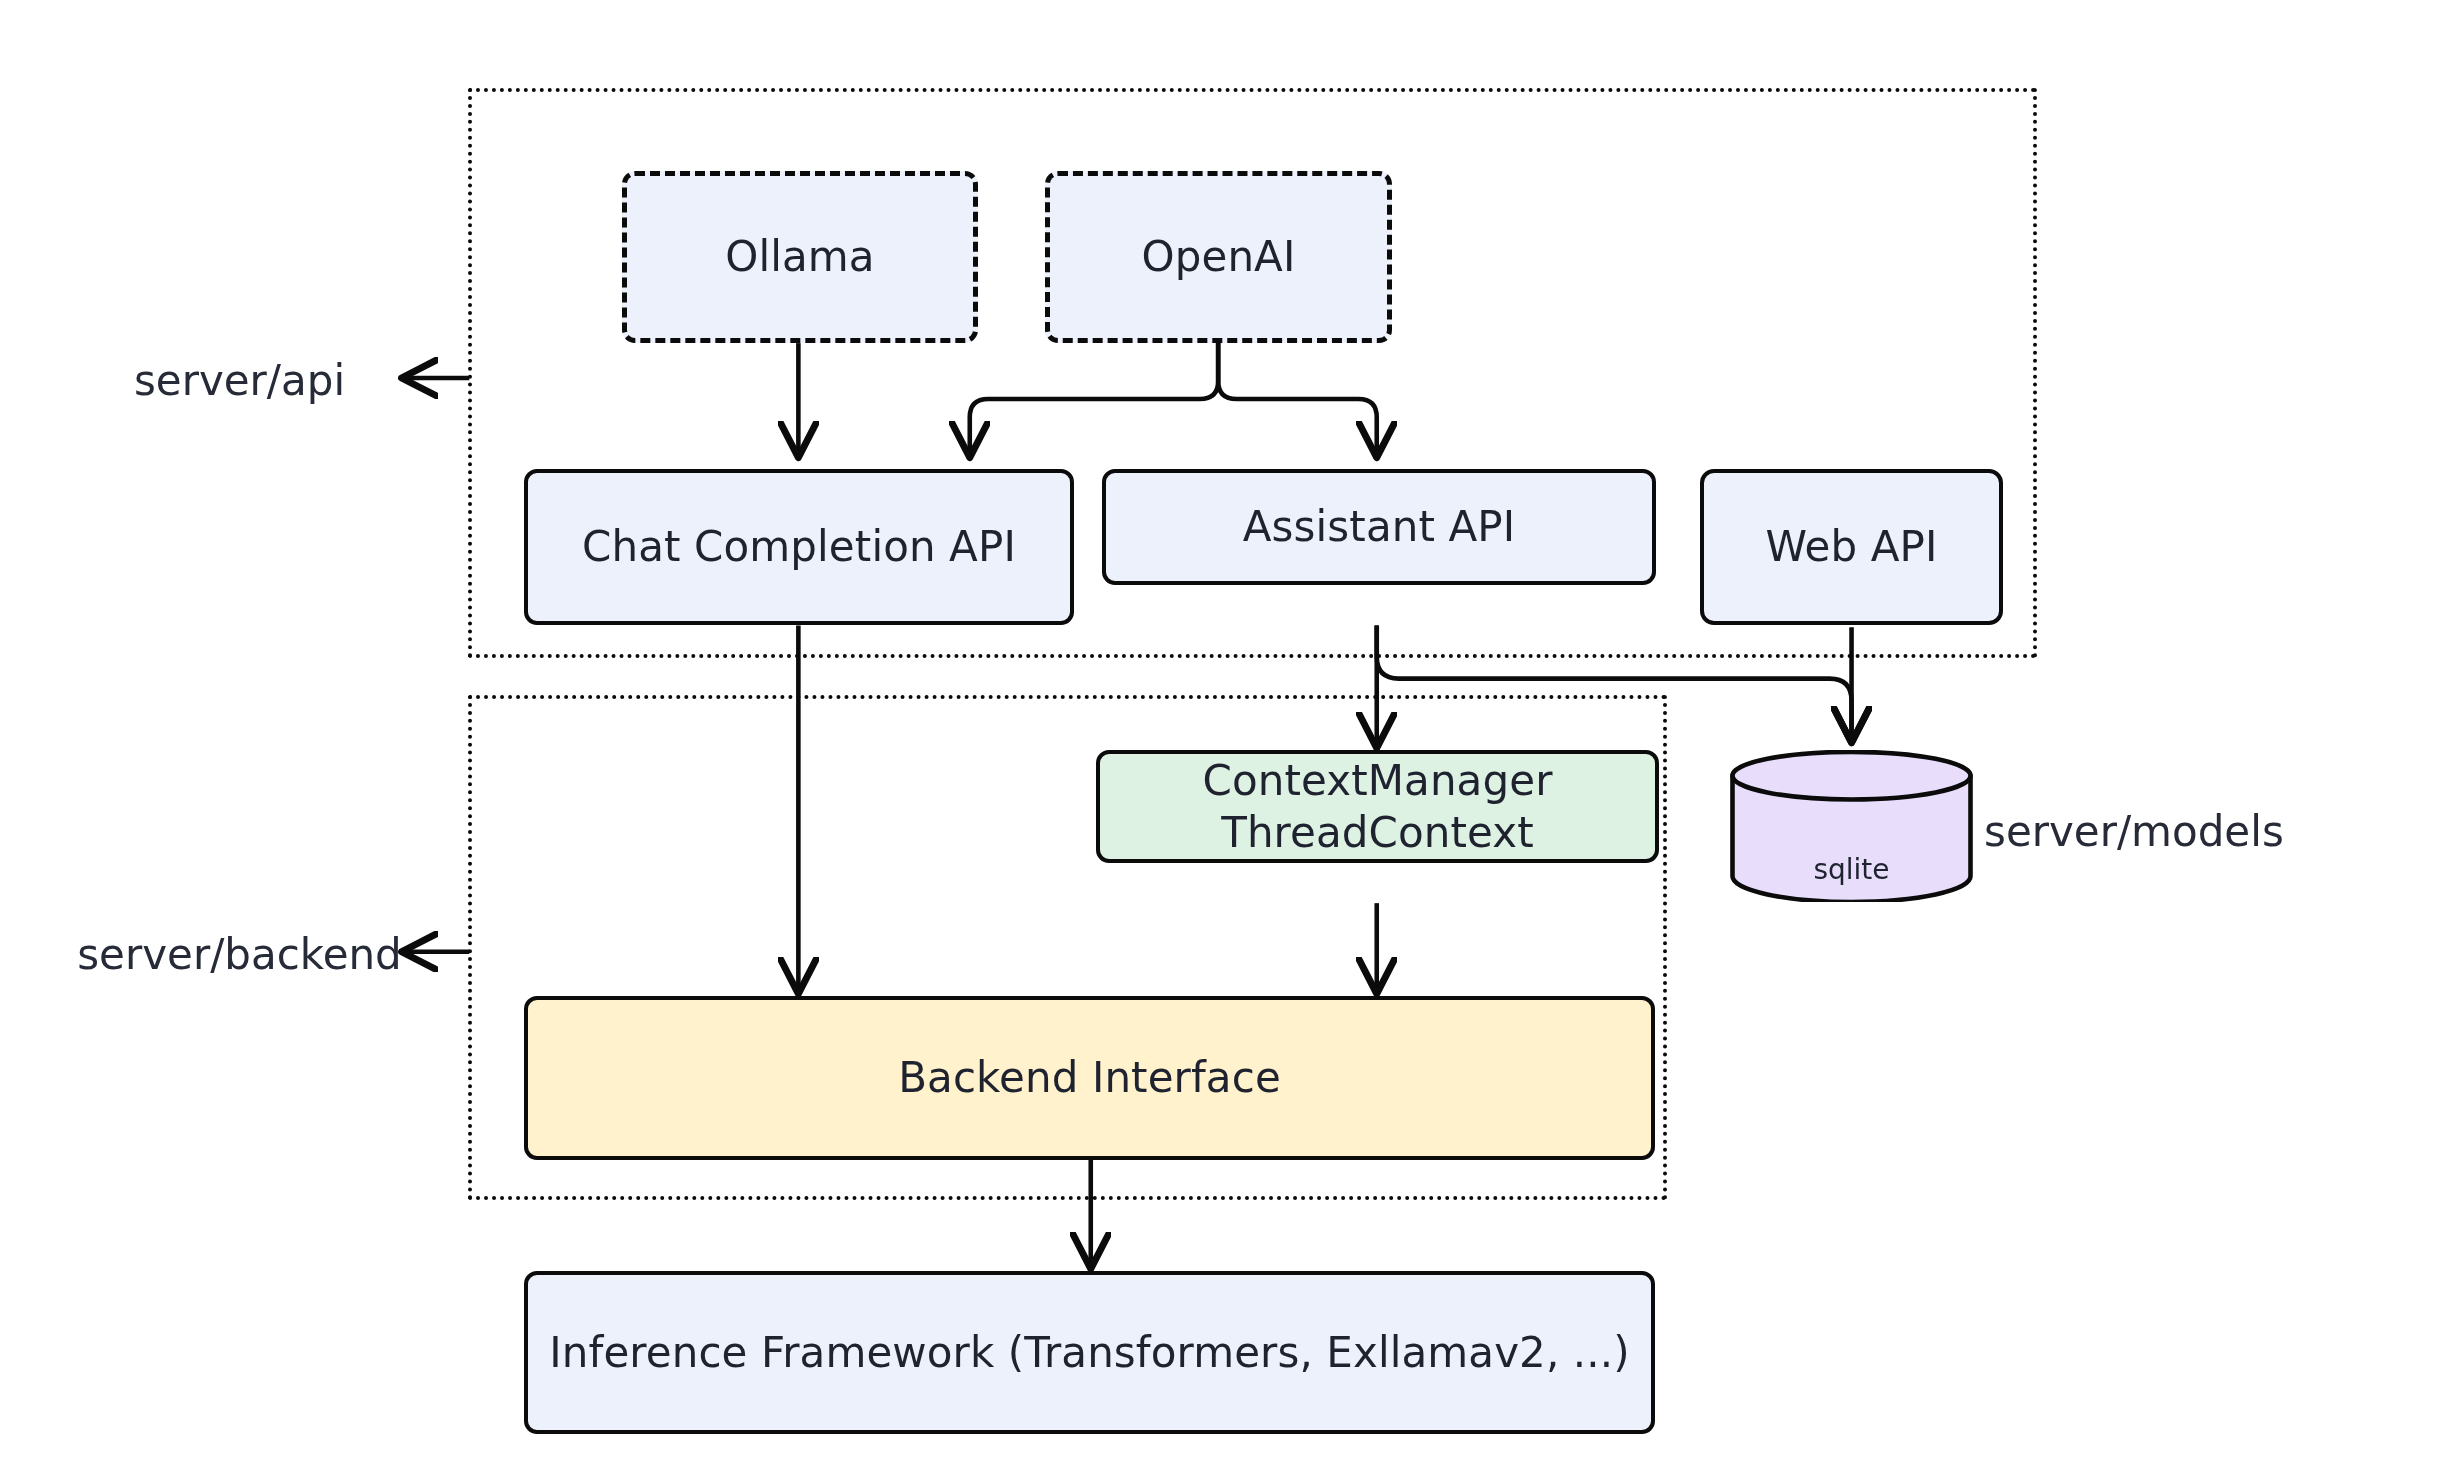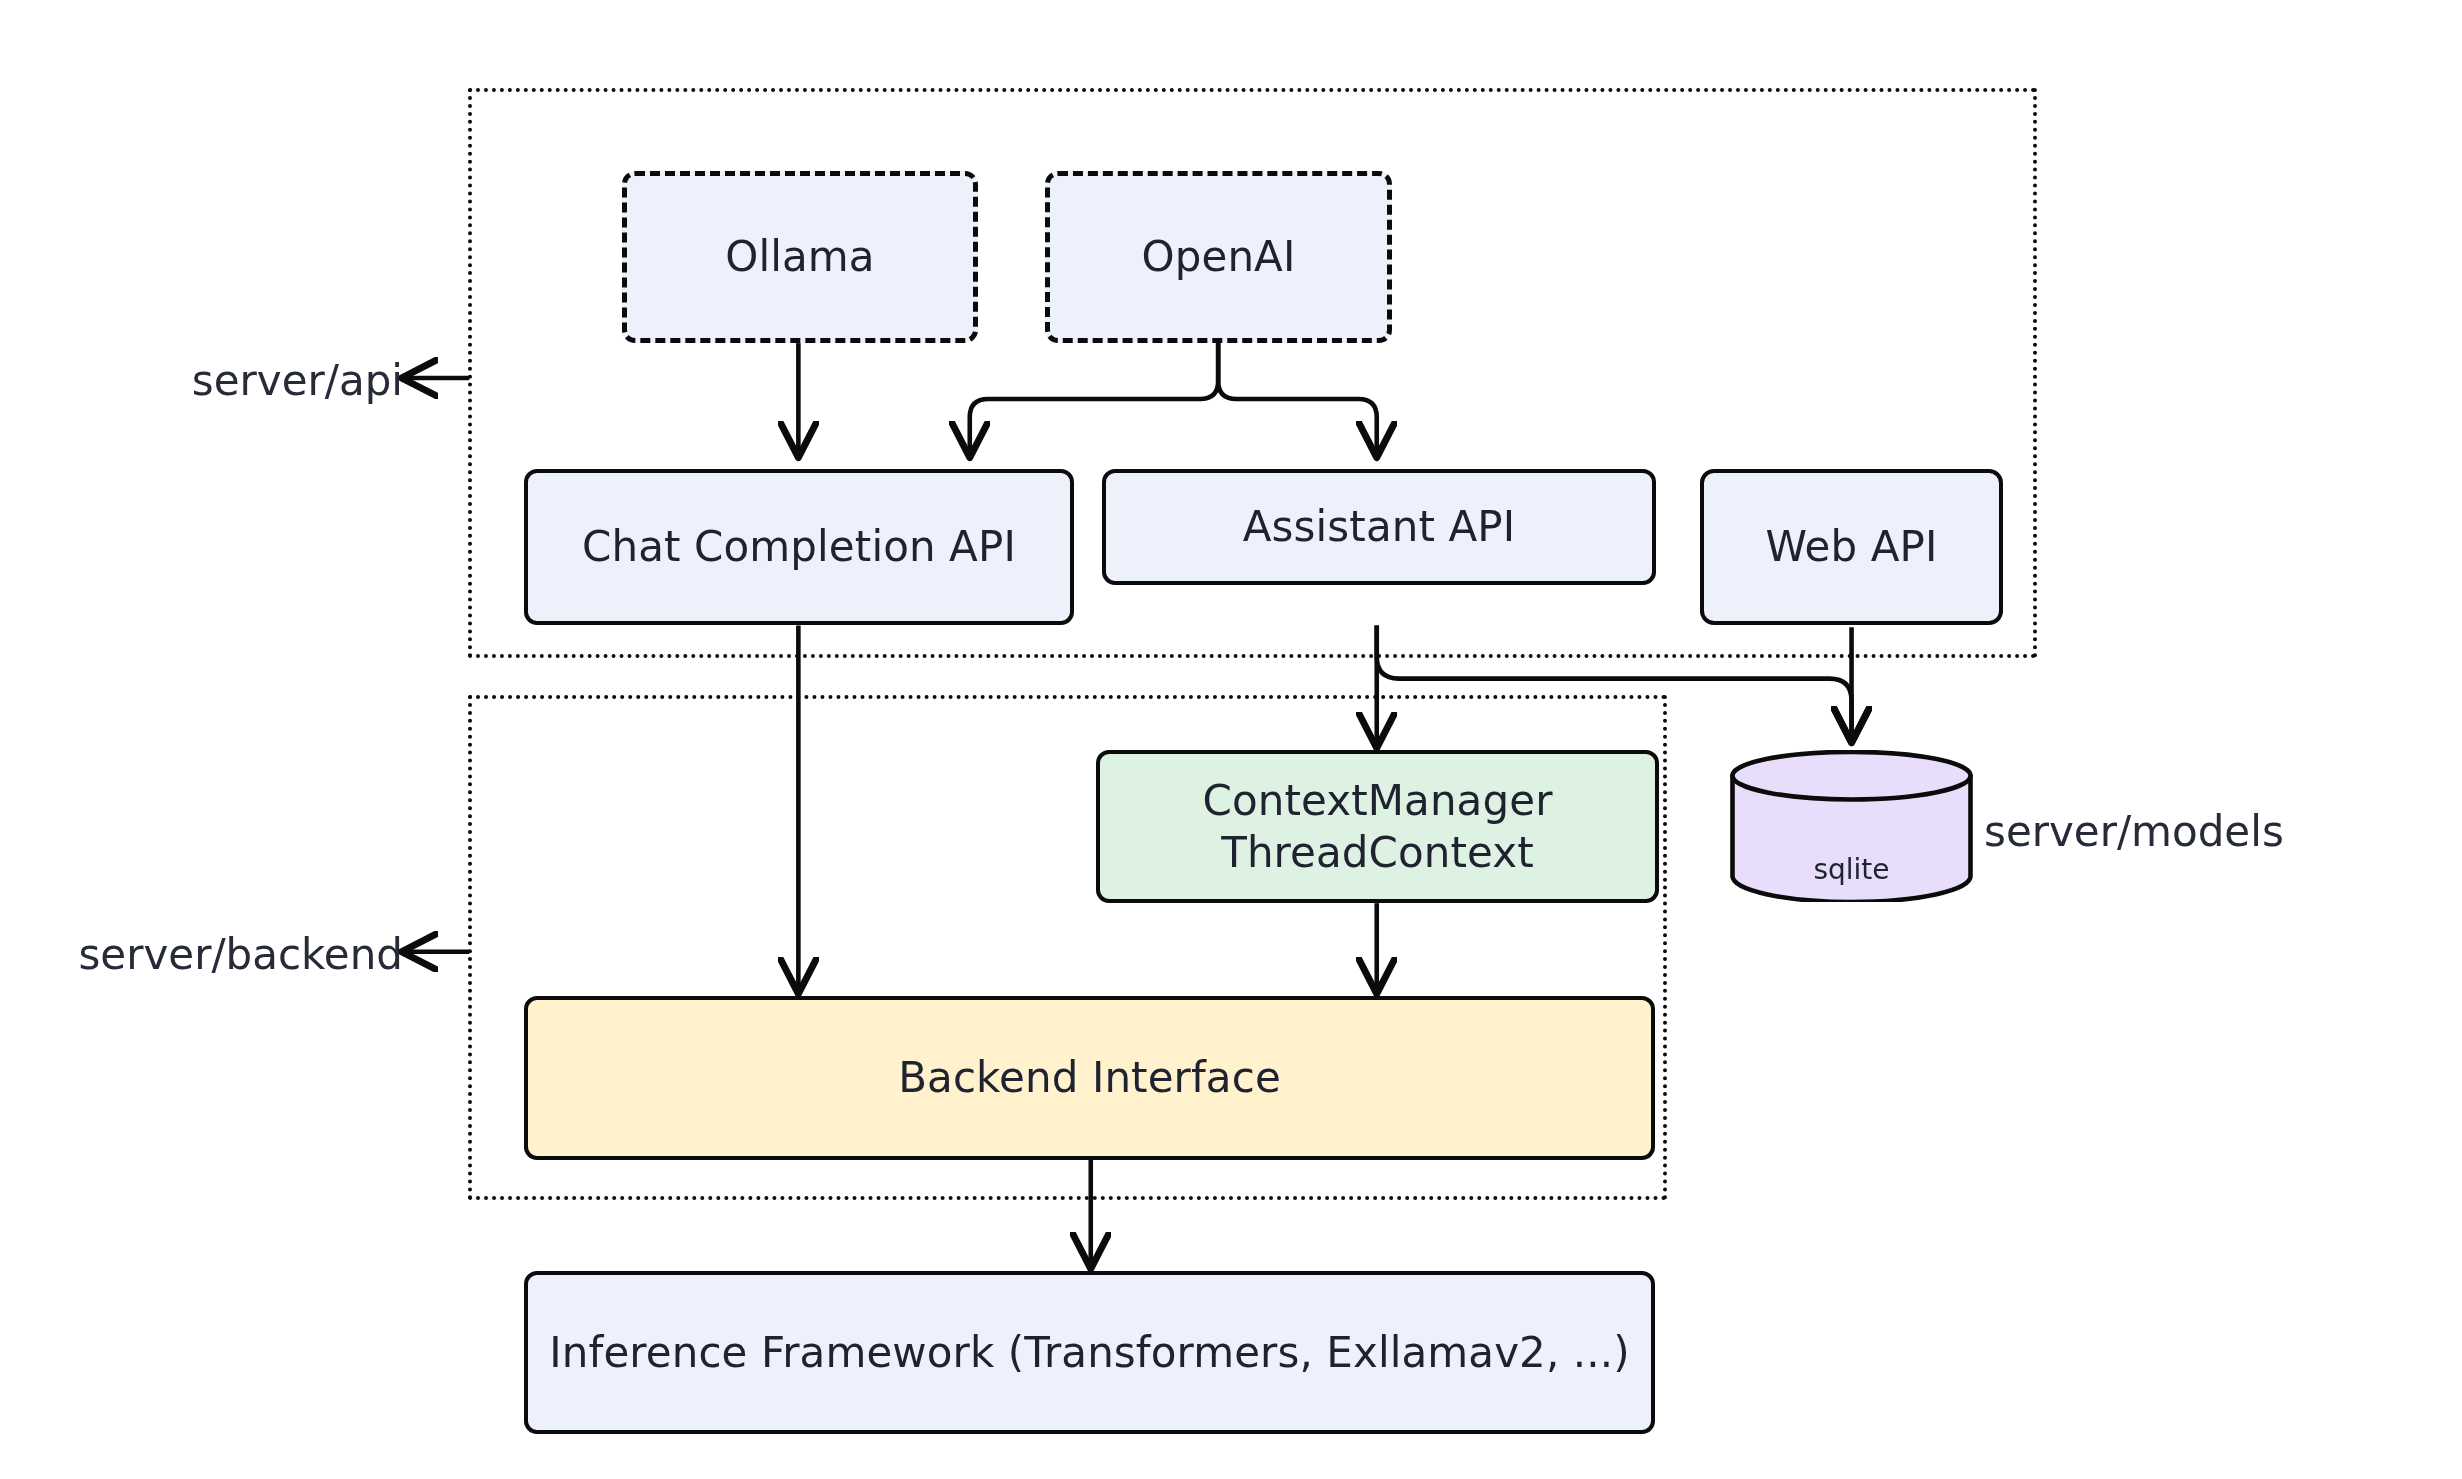--- a/index.html
+++ b/index.html
@@ -90,21 +90,22 @@
 
   
   .ann {
     position: absolute;
     font-size: 42px;
     color: #272b38;
     white-space: nowrap;
     z-index: 4;
   }
   .ann.right-align {
-    text-align: right;
+    text-align: center;
+    padding-left: 38px;
   }
 </style>
 </head>
 <body>
 
 <div id="stage">
 
   <svg id="edges" viewBox="0 0 2686 1614" width="2462" height="1480" xmlns="http://www.w3.org/2000/svg">
     <defs>
       <marker id="arrowhead" markerWidth="9" markerHeight="9" refX="7.2" refY="4.5" orient="auto" markerUnits="strokeWidth">
@@ -167,21 +168,21 @@
   </div>
 
   <div class="node solid" style="left:1102px; top:469px; width:554px; height:116px; background:#ECF1FB;">
     <span class="lbl">Assistant API</span>
   </div>
 
   <div class="node solid" style="left:1700px; top:469px; width:303px; height:156px; background:#ECF1FB;border-radius:14px;">
     <span class="lbl">Web API</span>
   </div>
 
-  <div class="node solid" style="left:1096px; top:750px; width:563px; height:153px; background:#DEF2E4;align-items:center;">
+  <div class="node solid" style="left:1096px; top:750px; width:563px; height:113px; background:#DEF2E4;align-items:center;">
     <span class="lbl">
       <span>ContextManager</span>
       <span class="line2">ThreadContext</span>
     </span>
   </div>
 
   <div class="node solid" style="left:524px; top:996px; width:1131px; height:164px; background:#FFF2CC;">
     <span class="lbl">Backend Interface</span>
   </div>
 

